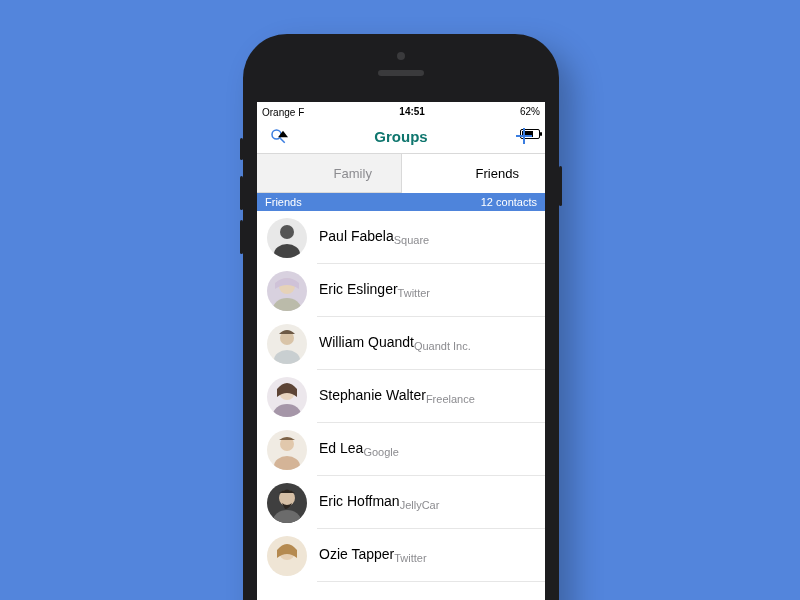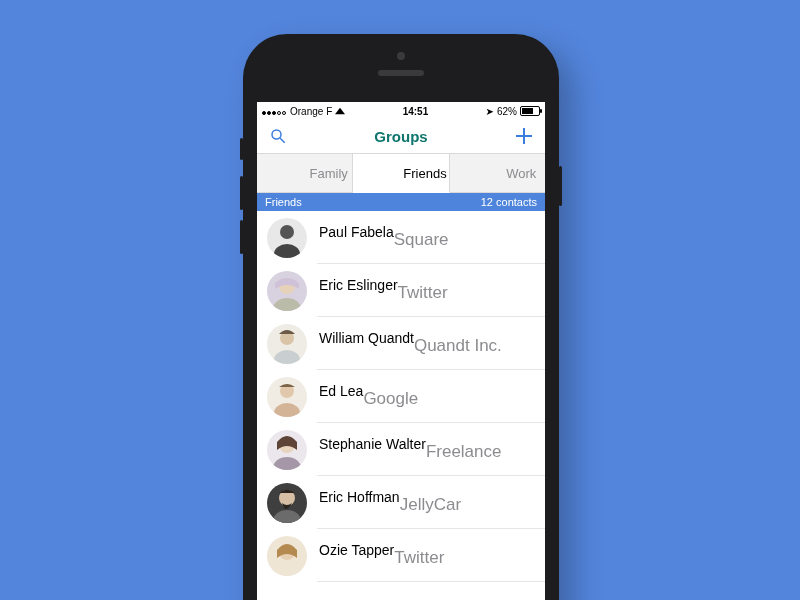--- a/index.html
+++ b/index.html
@@ -70,21 +70,22 @@
     height: 16px;
     display: flex;
     align-items: center;
     font-size: 10px;
     color: #000;
     padding: 1px 5px 0;
   }
   .status-left, .status-right {
     display: flex;
     align-items: center;
-    gap: 3px;
+    gap: 12px;
+    flex-direction: column;
   }
   .status-center {
     flex: 1;
     text-align: center;
     font-weight: 600;
     font-size: 10px;
   }
   .dots span {
     display: inline-block;
     width: 4px; height: 4px;
@@ -208,21 +209,21 @@
     width:40px; height:40px;
     border-radius:50%;
     flex-shrink:0;
     margin-right:12px;
     background:#d0d0d0;
     overflow:hidden;
   }
   .avatar svg{width:100%;height:100%;display:block}
   .meta{ display:flex; flex-direction:row; line-height:1.2;}
   .name{ font-size:14px; color:#000; }
-  .sub { font-size:17px; color:#8c8c90; margin-top:6px;}
+  .sub { font-size:11px; color:#8c8c90; margin-top:6px;}
 
   
   .a0{background:#e8e8e8;}
   .a1{background:#d8d1df;}
   .a2{background:#efece6;}
   .a3{background:#f0ebe3;}
   .a4{background:#ece7ec;}
   .a5{background:#3f3f3f;}
   .a6{background:#efe5d5;}
 </style>
@@ -266,21 +267,20 @@
       </div>
       <div class="nav-title">Groups</div>
       <div class="nav-btn">
         <span class="plus"></span>
       </div>
     </div>
 
     <div class="tabs">
       <div class="tab">Family</div>
       <div class="tab active">Friends</div>
-      <div class="tab">Work</div>
     </div>
 
     <div class="section-head">
       <span>Friends</span>
       <span>12 contacts</span>
     </div>
 
     <div class="list">
 
       <div class="row">
@@ -318,44 +318,44 @@
               <ellipse cx="20" cy="36" rx="13" ry="10" fill="#c9cfd1"></ellipse>
             </svg>
         </div>
         <div class="meta">
           <span class="name">William Quandt</span>
           <span class="sub">Quandt Inc.</span>
         </div>
       </div>
 
       <div class="row">
+        <div class="avatar a4">
+          <svg viewBox="0 0 40 40">
+              <circle cx="20" cy="15" r="8" fill="#e8d3be"></circle>
+              <path d="M10 12 Q20 0 30 12 L30 20 Q20 12 10 20 Z" fill="#5d4436"></path>
+              <ellipse cx="20" cy="38" rx="14" ry="11" fill="#a596a8"></ellipse>
+            </svg>
+        </div>
+        <div class="meta">
+          <span class="name">Stephanie Walter</span>
+          <span class="sub">Freelance</span>
+        </div>
+      </div>
+
+      <div class="row">
         <div class="avatar a3">
           <svg viewBox="0 0 40 40">
               <circle cx="20" cy="14" r="7" fill="#e1c8ac"></circle>
               <path d="M12 10 Q20 4 28 10 Z" fill="#7c6247"></path>
               <ellipse cx="20" cy="36" rx="13" ry="10" fill="#d4b497"></ellipse>
             </svg>
         </div>
         <div class="meta">
           <span class="name">Ed Lea</span>
           <span class="sub">Google</span>
-        </div>
-      </div>
-
-      <div class="row">
-        <div class="avatar a4">
-          <svg viewBox="0 0 40 40">
-              <circle cx="20" cy="15" r="8" fill="#e8d3be"></circle>
-              <path d="M10 12 Q20 0 30 12 L30 20 Q20 12 10 20 Z" fill="#5d4436"></path>
-              <ellipse cx="20" cy="38" rx="14" ry="11" fill="#a596a8"></ellipse>
-            </svg>
-        </div>
-        <div class="meta">
-          <span class="name">Stephanie Walter</span>
-          <span class="sub">Freelance</span>
         </div>
       </div>
 
       <div class="row">
         <div class="avatar a5">
           <svg viewBox="0 0 40 40">
               <circle cx="20" cy="15" r="8" fill="#d6bfa5"></circle>
               <path d="M12 10 Q20 3 28 10 Z" fill="#2d2620"></path>
               <path d="M15 20 Q20 24 25 20 Q22 26 18 26 Z" fill="#2d2620"></path>
               <ellipse cx="20" cy="38" rx="14" ry="11" fill="#6b6b6b"></ellipse>

